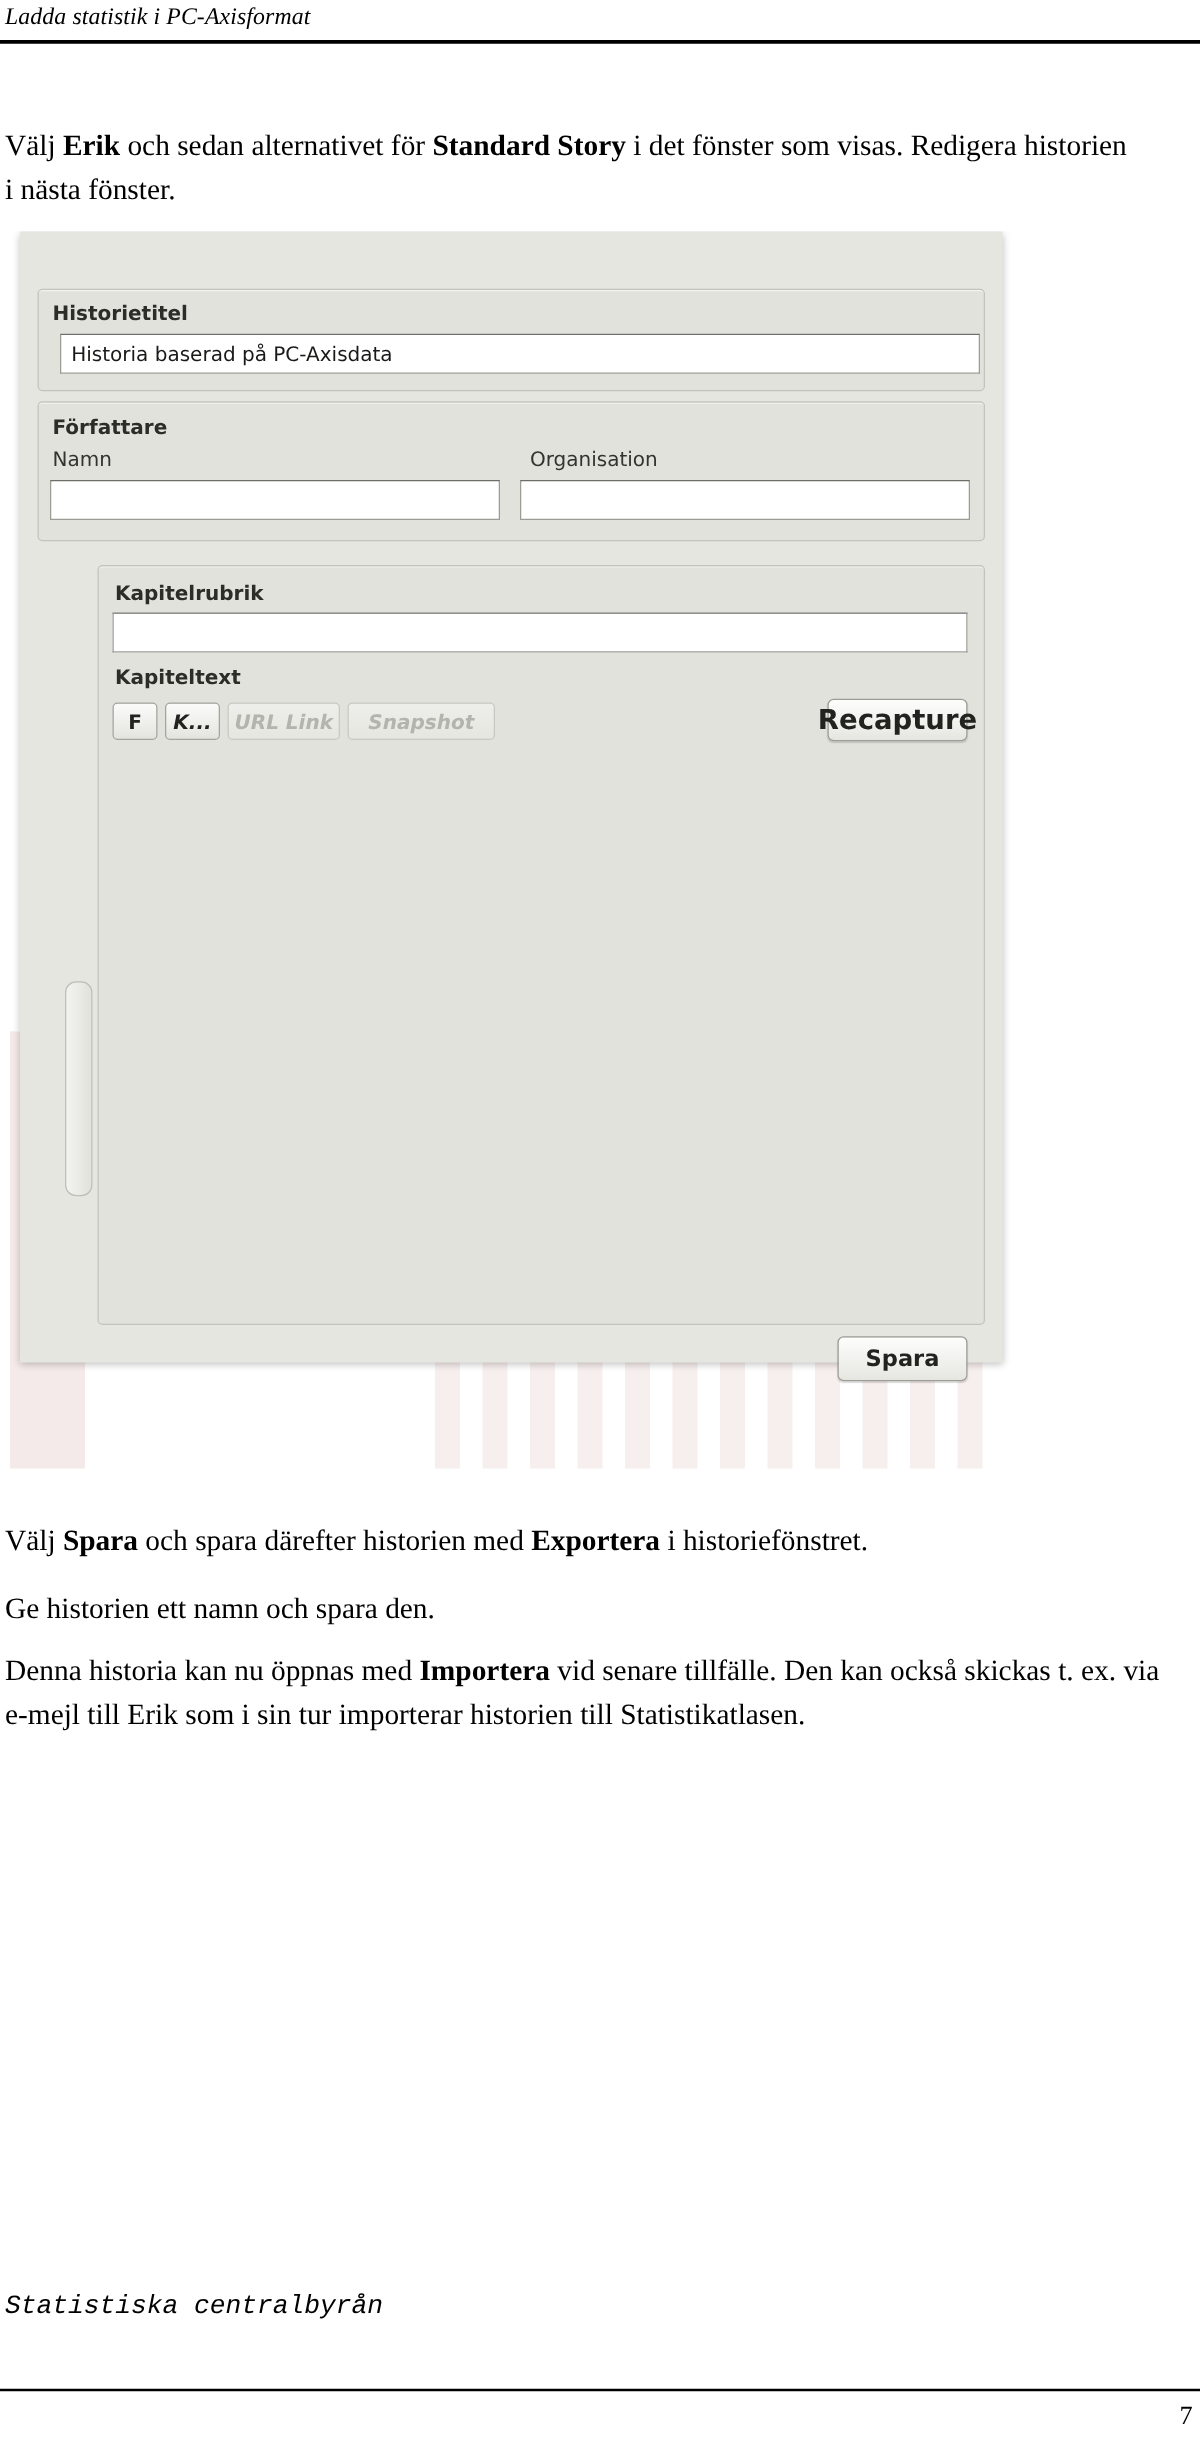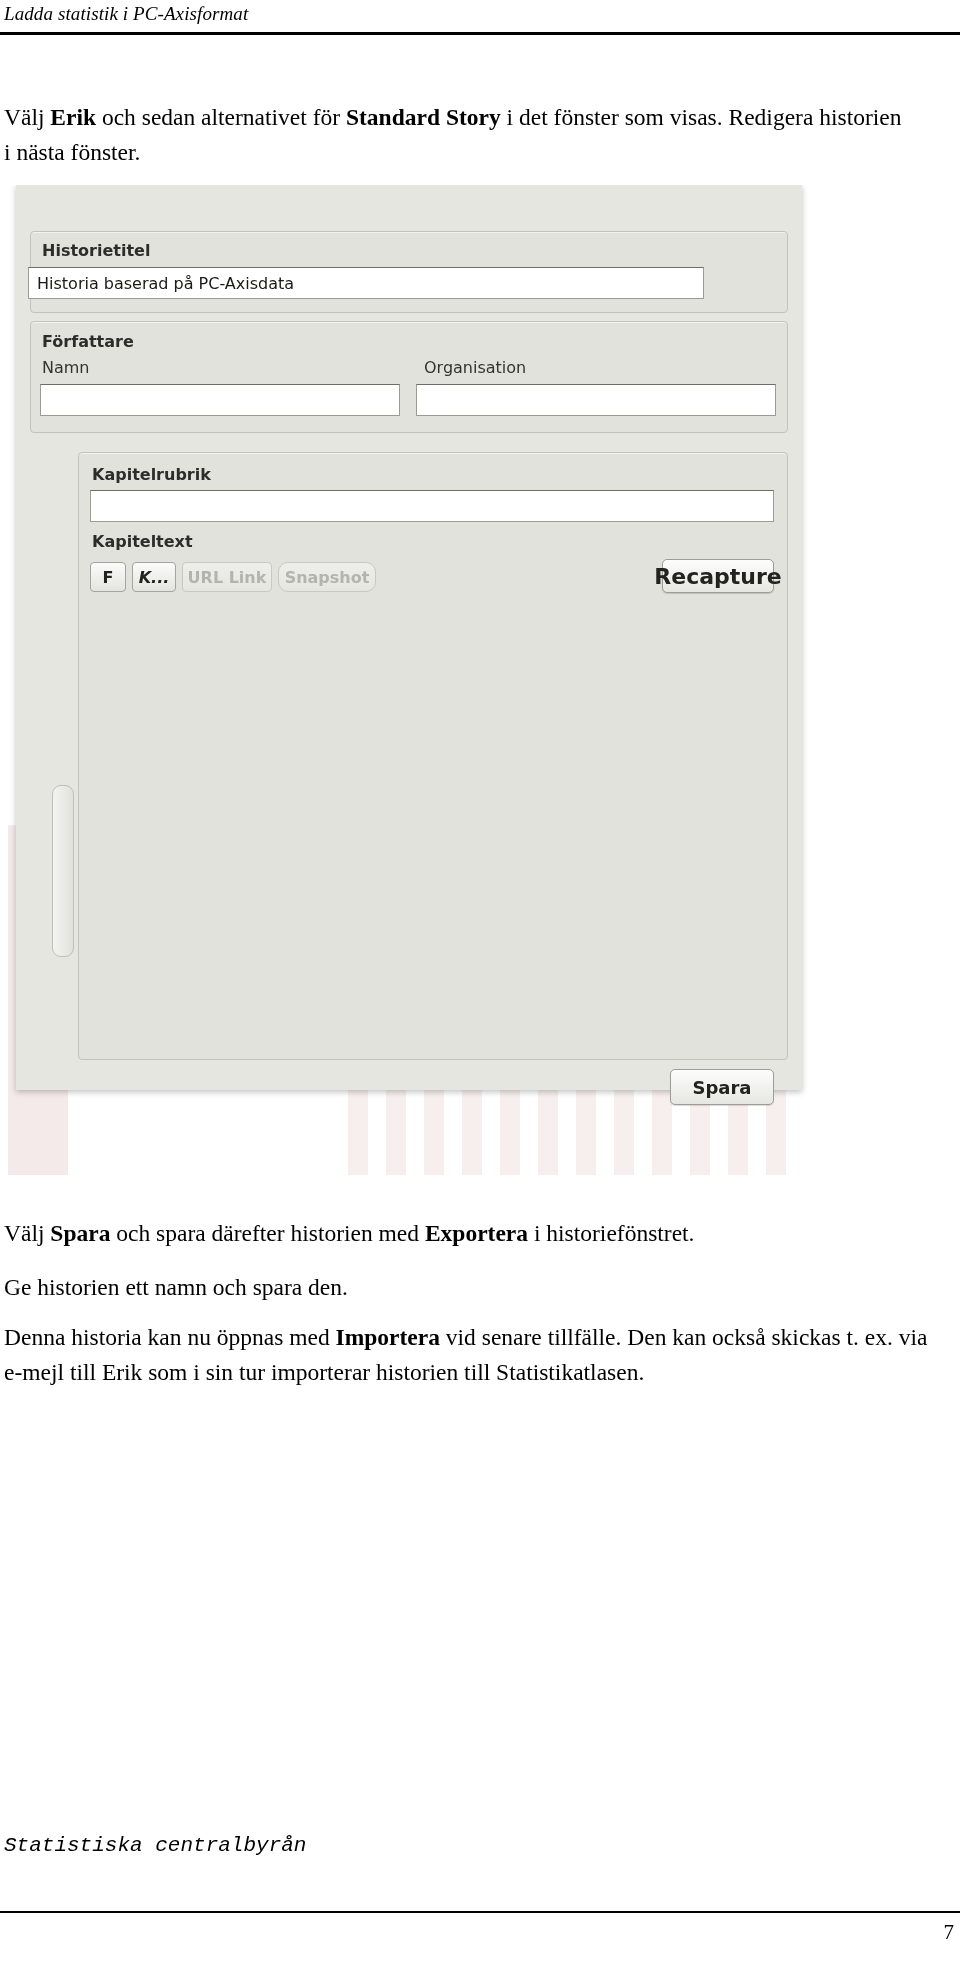--- a/index.html
+++ b/index.html
@@ -247,20 +247,21 @@
     align-items: center;
     justify-content: center;
     box-sizing: border-box;
     cursor: pointer;
   }
   .tbtn.disabled {
     color: #b4b4ae;
     border-color: #c9c9c3;
     background: linear-gradient(to bottom,#eeeeea,#e6e6e1);
     cursor: default;
+    font-style: italic;
   }
   .tbtn.italic { font-style: italic; }
 
   .bigbtn {
     position: absolute;
     background: linear-gradient(to bottom,#fdfdfc,#e6e6e1);
     border: 1px solid #9d9d97;
     border-radius: 5px;
     font-family: "DejaVu Sans", sans-serif;
     font-size: 22px;
@@ -338,21 +339,21 @@
     <div class="kap-tab"></div>
     <div class="kap-tab-label">Kapitel</div>
     <div class="kap-arrow"></div>
   </div>
 
   <div class="dialog">
 
 
     <div class="panel" style="left:14px;top:46px;width:756px;height:80px;"></div>
     <div class="panel-label" style="left:26px;top:56px;">Historietitel</div>
-    <div class="textfield" style="left:12px;top:82px;width:676px;height:32px;">
+    <div class="textfield" style="left:32px;top:82px;width:736px;height:32px;">
       <div class="textfield-value">Historia baserad på PC-Axisdata</div>
     </div>
 
     <div class="panel" style="left:14px;top:136px;width:756px;height:110px;"></div>
     <div class="panel-label" style="left:26px;top:147px;">Författare</div>
     <div class="field-label" style="left:26px;top:173px;">Namn</div>
     <div class="textfield" style="left:24px;top:199px;width:360px;height:32px;">
       <div class="textfield-value"></div>
     </div>
     <div class="field-label" style="left:408px;top:173px;">Organisation</div>
@@ -363,21 +364,21 @@
     <div class="panel" style="left:62px;top:267px;width:708px;height:606px;"></div>
     <div class="panel-label" style="left:76px;top:280px;">Kapitelrubrik</div>
     <div class="textfield" style="left:74px;top:305px;width:684px;height:32px;">
       <div class="textfield-value"></div>
     </div>
     <div class="panel-label" style="left:76px;top:347px;">Kapiteltext</div>
 
     <div class="tbtn" style="left:74px;top:377px;width:36px;">F</div>
     <div class="tbtn italic" style="left:116px;top:377px;width:44px;">K...</div>
     <div class="tbtn disabled" style="left:166px;top:377px;width:90px;">URL Link</div>
-    <div class="tbtn disabled" style="left:262px;top:377px;width:98px;border-radius:10px;">Snapshot</div>
+    <div class="tbtn disabled" style="left:262px;top:377px;width:118px;">Snapshot</div>
     <div class="bigbtn" style="left:646px;top:374px;width:112px;height:34px;">Recapture</div>
 
 
     <div class="side-scroll"></div>
 
     <div class="bigbtn" style="left:654px;top:884px;width:104px;height:36px;font-size:18px;">Spara</div>
   </div>
 </div>
 
 <div class="para" id="para-spara"><span>Välj </span><b>Spara</b><span> och spara därefter historien med </span><b>Exportera</b><span> i historiefönstret.</span></div>

